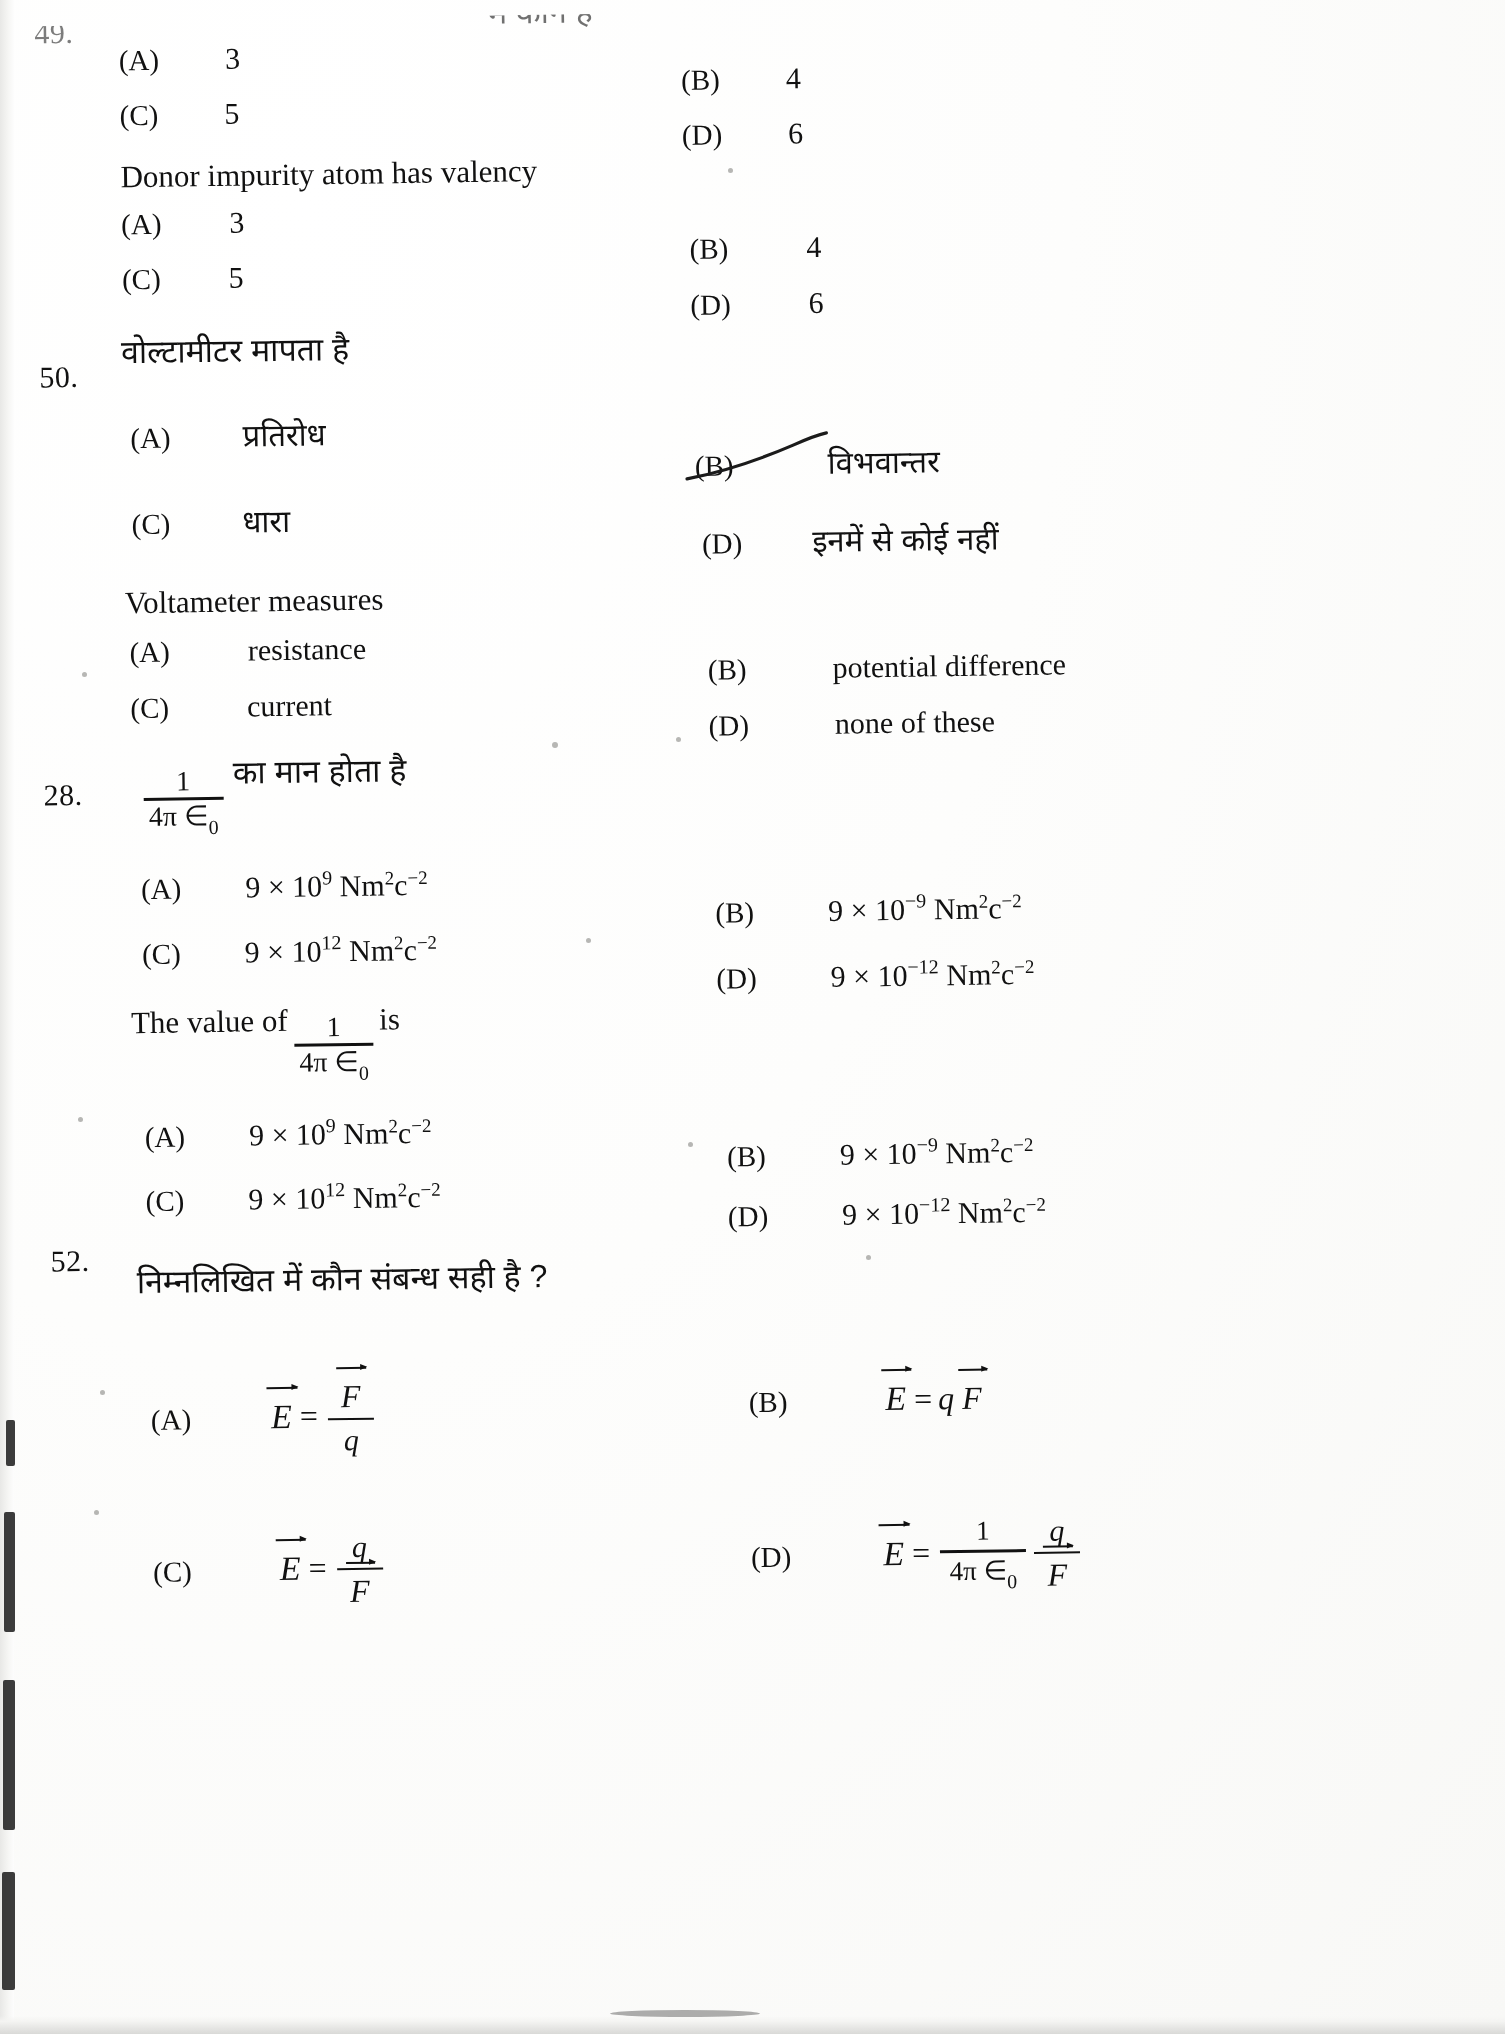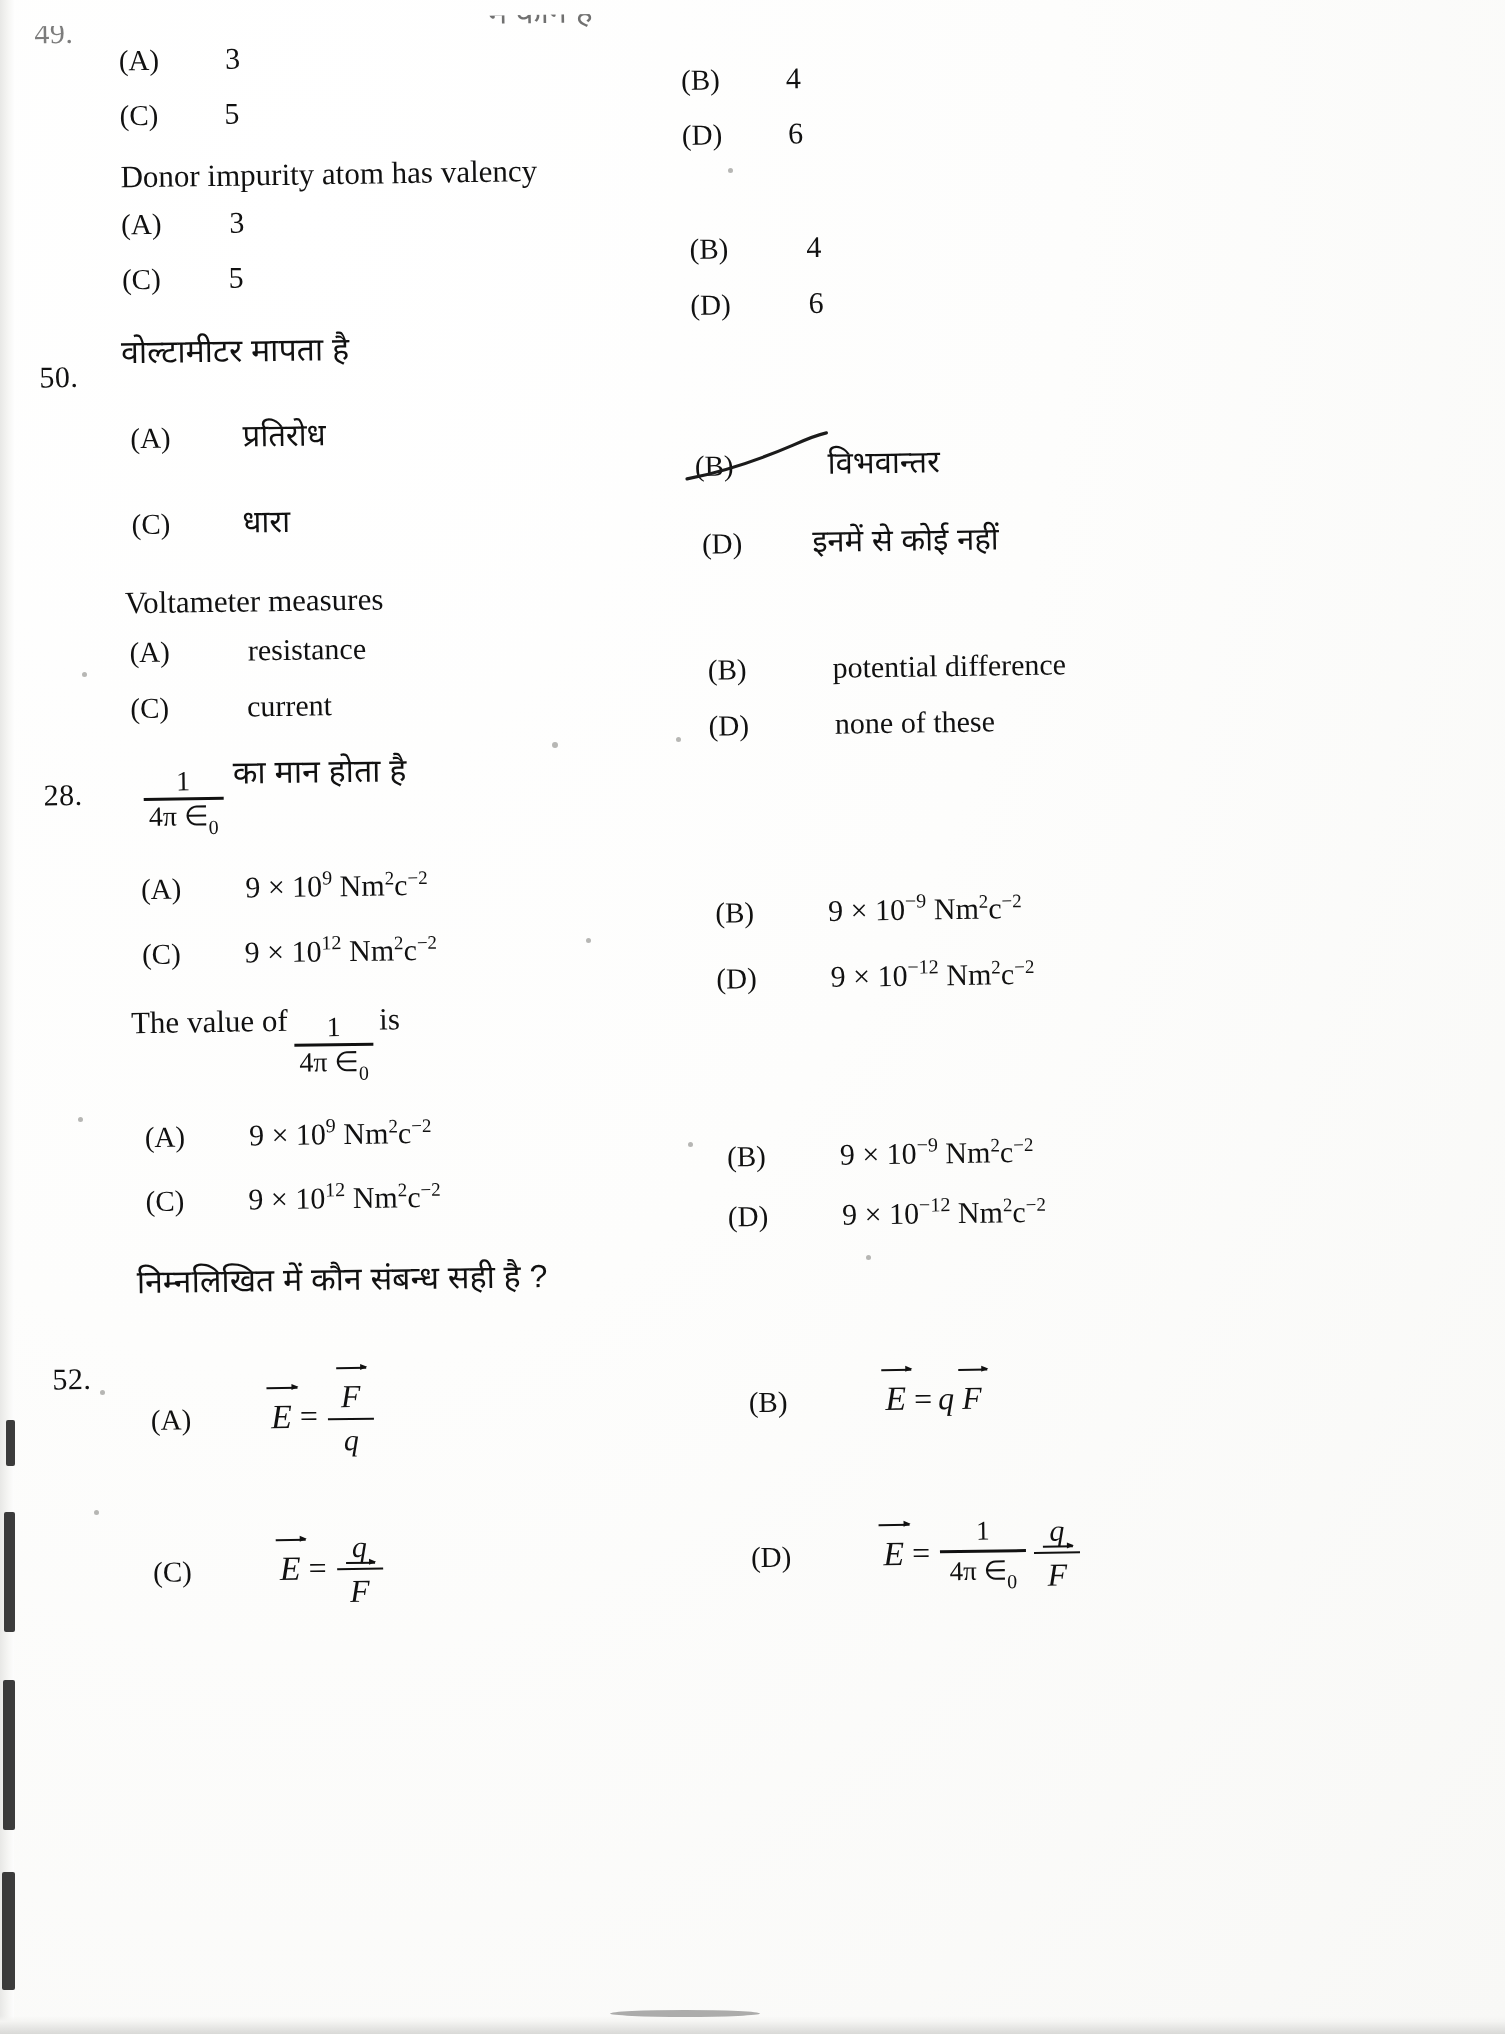--- a/index.html
+++ b/index.html
@@ -265,21 +265,21 @@
     </div>
     <div class="row" style="left:140px;top:1172px;">
       <span class="opt-label">(C)</span>
       <span class="opt-val" style="margin-left:64px;"><span>9</span> <span>×</span> <span>10</span><span class="sup">12</span> <span>Nm</span><span class="supsm">2</span><span>c</span><span class="supsm">−2</span></span>
     </div>
     <div class="row" style="left:722px;top:1196px;">
       <span class="opt-label">(D)</span>
       <span class="opt-val" style="margin-left:74px;"><span>9</span> <span>×</span> <span>10</span><span class="sup">−12</span> <span>Nm</span><span class="supsm">2</span><span>c</span><span class="supsm">−2</span></span>
     </div>
 
-    <div class="row" style="left:44px;top:1332px;">
+    <div class="row" style="left:44px;top:1214px;">
       <span class="qnum">52.</span>
     </div>
     <div class="row" style="left:130px;top:1250px;">
       <span class="hindi-q">निम्नलिखित में कौन संबन्ध सही है ?</span>
     </div>
 
     <div class="row" style="left:142px;top:1368px;">
       <span class="opt-label">(A)</span>
       <span style="margin-left:78px;display:inline-flex;align-items:center;">
         <span class="vec" style="font-size:34px;">E</span>

